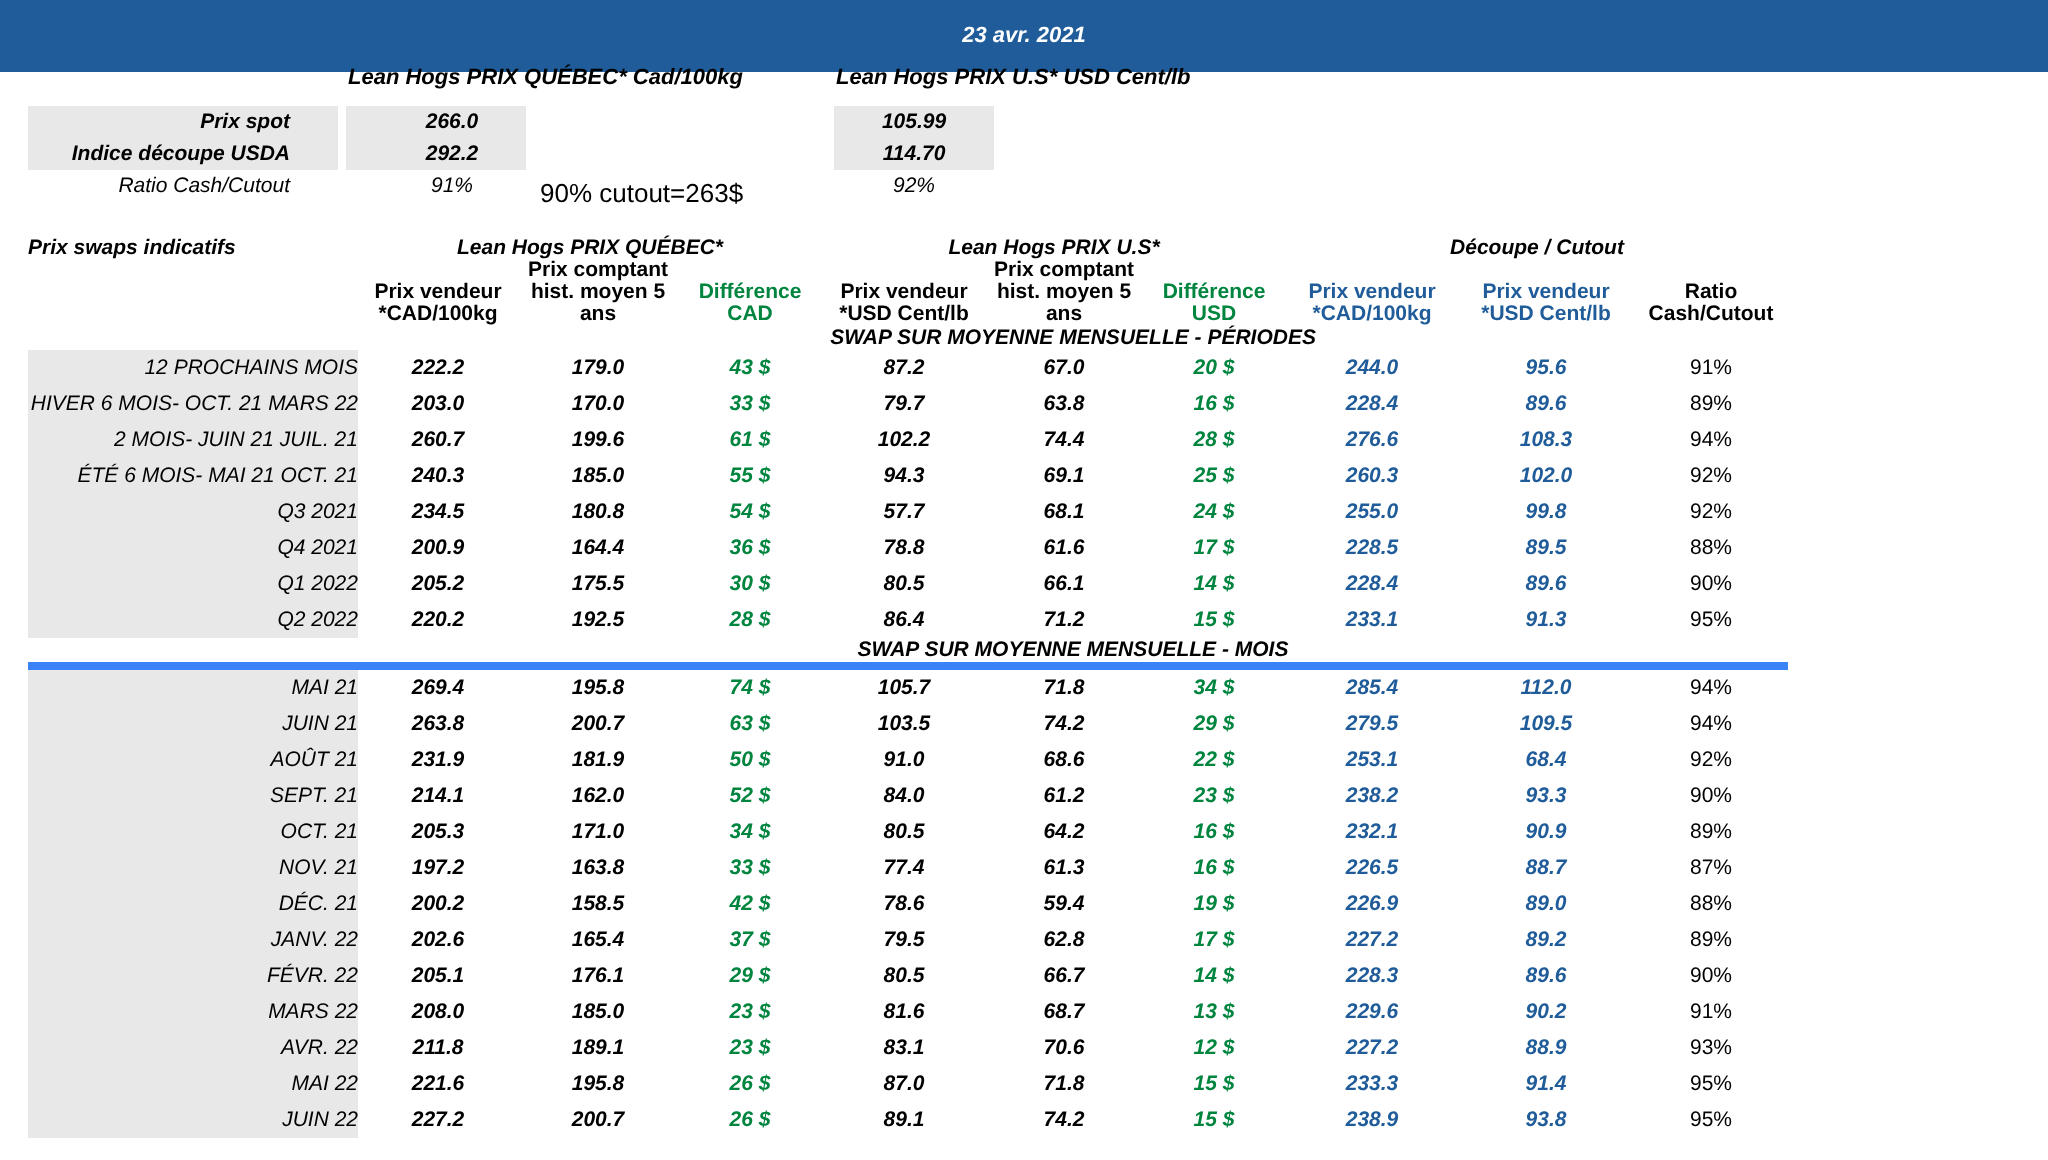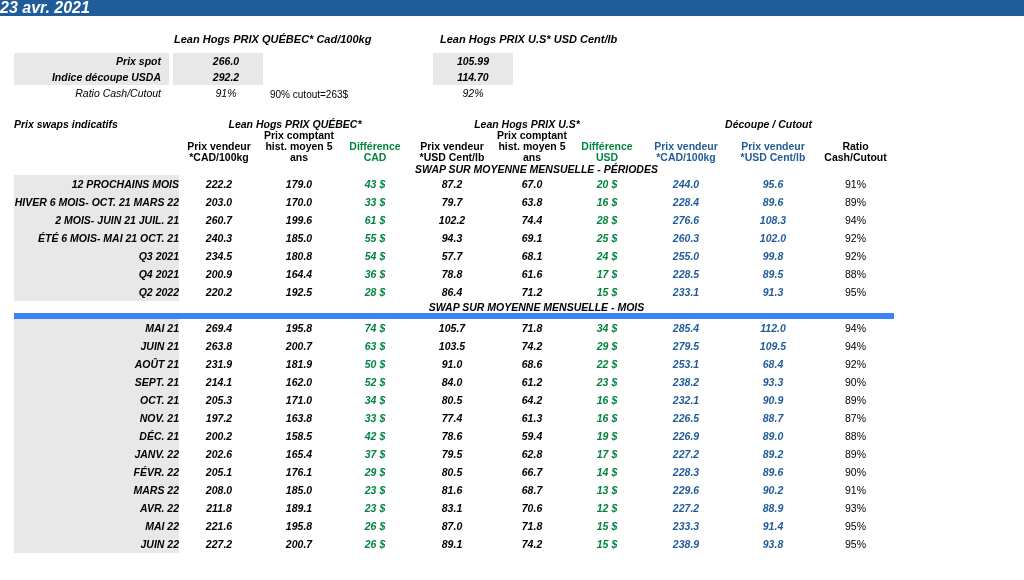--- a/index.html
+++ b/index.html
@@ -16,28 +16,29 @@
     position: relative;
     width: 1024px;
     height: 580px;
     background: #ffffff;
   }
   
   .header-bar {
     position: absolute;
     left: 0; top: 0;
     width: 1024px;
-    height: 16px;
+    height: 36px;
     background: #1F5C99;
     color: #ffffff;
-    font-size: 16px;
+    font-size: 11px;
     font-weight: bold;
     font-style: italic;
     display: flex;
     align-items: center;
+    justify-content: center;
   }
   .header-strip-top {
     position: absolute;
     left: 0; top: 0;
     width: 1024px;
     height: 3px;
     background: #10487C;
   }
   
   .summary {
@@ -51,38 +52,38 @@
   }
   .sum-title {
     position: absolute;
     font-size: 11px;
     font-style: italic;
     font-weight: bold;
     color: #000;
     white-space: nowrap;
   }
   .sum-title.qc { left: 160px; top: 0; }
-  .sum-title.us { left: 426px; top: 0; }
+  .sum-title.us { left: 404px; top: 0; }
 
   .summary-rows { position: relative; margin-top: 4px; }
   .srow {
     position: relative;
     height: 16px;
   }
   .slabel {
     position: absolute;
     left: 0;
     width: 155px;
     height: 16px;
     background: #E8E8E8;
     font-size: 10.5px;
     font-style: italic;
     font-weight: bold;
     text-align: right;
-    padding-right: 8px;
+    padding-right: 24px;
     line-height: 16px;
     color: #000;
   }
   .sval-qc {
     position: absolute;
     left: 159px;
     width: 90px;
     height: 16px;
     background: #E8E8E8;
     font-size: 10.5px;
@@ -96,30 +97,29 @@
     position: absolute;
     left: 403px;
     width: 80px;
     height: 16px;
     background: #E8E8E8;
     font-size: 10.5px;
     font-weight: bold;
     font-style: italic;
     text-align: center;
     line-height: 16px;
-    margin-left: 16px;
   }
   .srow.plain .slabel,
   .srow.plain .sval-qc,
   .srow.plain .sval-us { background: transparent; font-weight: normal; }
   .cutout-note {
     position: absolute;
     left: 256px;
     top: 20px;
-    font-size: 10px;
+    font-size: 13px;
     color: #000;
     font-style: normal;
   }
 
   
   .main {
     position: absolute;
     left: 14px;
     top: 118px;
     width: 996px;
@@ -167,34 +167,34 @@
     font-style: italic;
     color: #C00000;
     text-align: center;
     padding: 2px 0 3px 0;
   }
   tr.datarow td { height: 18px; line-height: 18px; }
   td.rowlabel {
     background: #E8E8E8;
     text-align: right;
     padding-right: 8px;
-    font-weight: bold;
+    font-weight: normal;
     font-style: italic;
     font-size: 10.5px;
   }
   td.num {
     text-align: center;
     font-weight: bold;
     font-style: italic;
   }
   td.num.green { color: #00853F; }
   td.num.blue  { color: #1F5C99; }
   td.num.plain { color: #000; font-weight: bold; font-style: italic;}
   td.ratio { text-align: center; font-weight: normal; font-style: normal; color:#000; }
-  .underline-band td { border-bottom: 6px solid #3b82f6; font-style: italic; }
+  .underline-band td { border-bottom: 4px solid #3b82f6; font-style: italic; }
 </style>
 </head>
 <body>
 
 <div class="page">
 
   <div class="header-strip-top"></div>
   <div class="header-bar">
     <span>23 avr. 2021</span>
   </div>
@@ -333,20 +333,32 @@
             <td class="num plain">164.4</td>
             <td class="num green">36 $</td>
             <td class="num plain">78.8</td>
             <td class="num plain">61.6</td>
             <td class="num green">17 $</td>
             <td class="num blue">228.5</td>
             <td class="num blue">89.5</td>
             <td class="ratio">88%</td>
           </tr>
           <tr class="datarow">
+            <td class="rowlabel">Q1 2022</td>
+            <td class="num plain">205.2</td>
+            <td class="num plain">175.5</td>
+            <td class="num green">30 $</td>
+            <td class="num plain">80.5</td>
+            <td class="num plain">66.1</td>
+            <td class="num green">14 $</td>
+            <td class="num blue">228.4</td>
+            <td class="num blue">89.6</td>
+            <td class="ratio">90%</td>
+          </tr>
+          <tr class="datarow">
             <td class="rowlabel">Q2 2022</td>
             <td class="num plain">220.2</td>
             <td class="num plain">192.5</td>
             <td class="num green">28 $</td>
             <td class="num plain">86.4</td>
             <td class="num plain">71.2</td>
             <td class="num green">15 $</td>
             <td class="num blue">233.1</td>
             <td class="num blue">91.3</td>
             <td class="ratio">95%</td>

